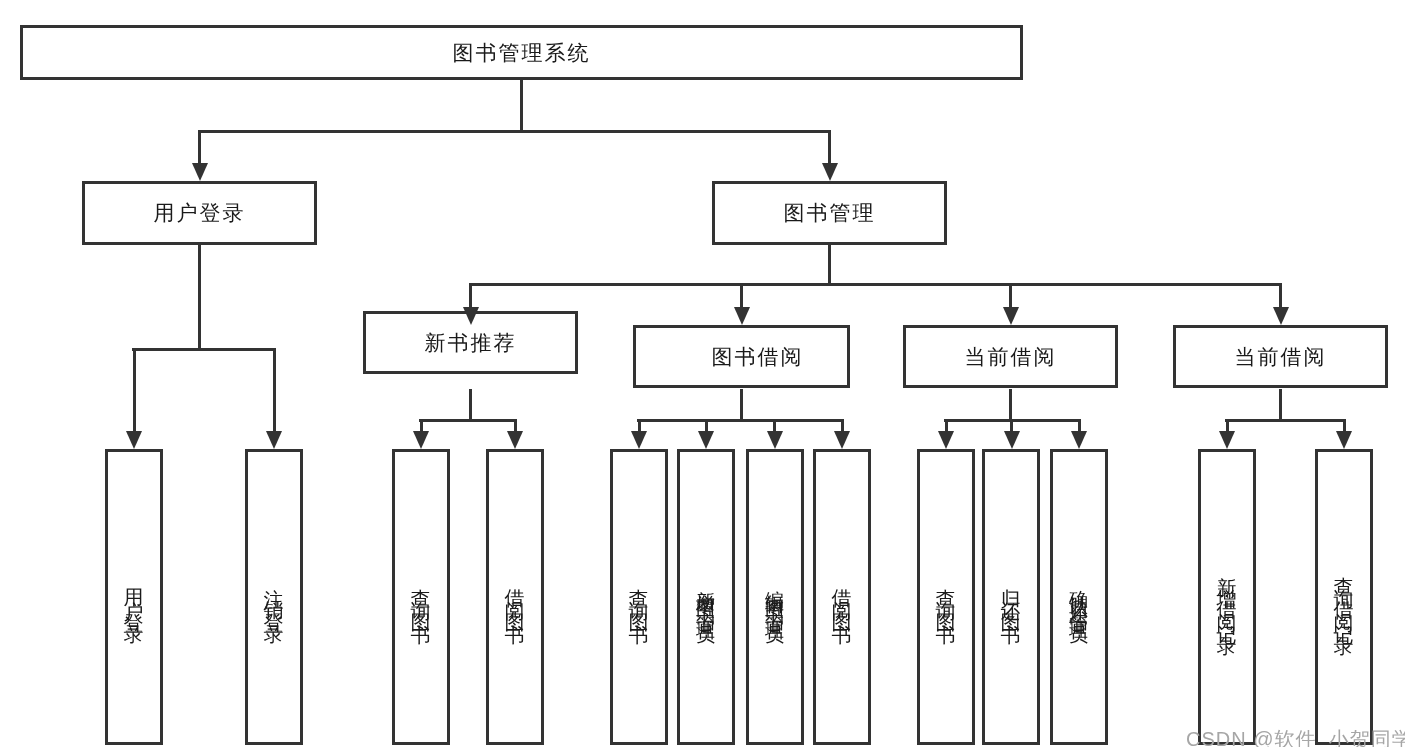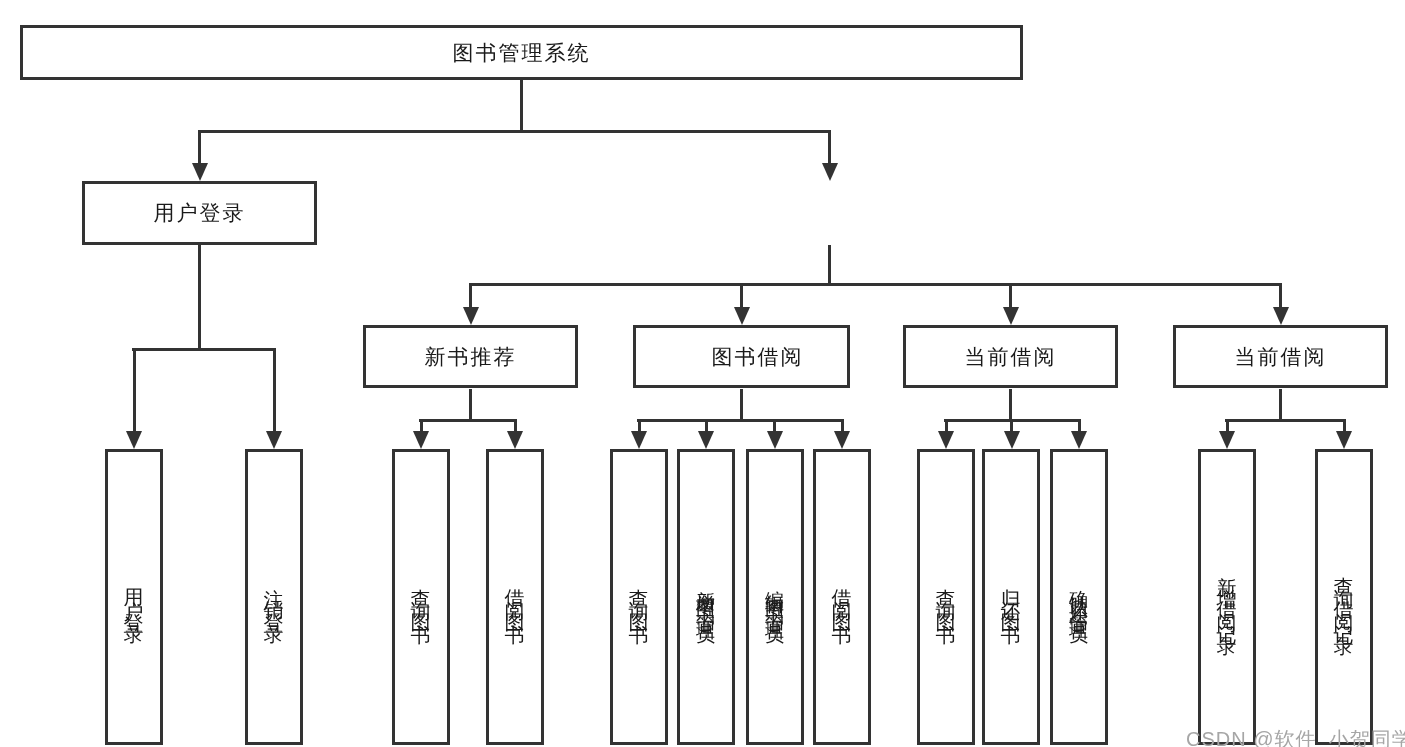--- a/index.html
+++ b/index.html
@@ -56,22 +56,25 @@
 
 <div class="canvas">
 
   <div class="box branch" style="left:20px; top:13px; width:1003px; height:55px;">
     <span>图书管理系统</span>
   </div>
 
   <div class="box branch" style="left:82px; top:169px; width:235px; height:64px;">
     <span>用户登录</span>
   </div>
+  <div class="box branch" style="left:712px; top:169px; width:235px; height:64px;">
+    <span>图书管理</span>
+  </div>
 
-  <div class="box branch" style="left:363px; top:313px; width:215px; height:63px;text-align:center;">
+  <div class="box branch" style="left:363px; top:299px; width:215px; height:63px;text-align:center;">
     <span>新书推荐</span>
   </div>
   <div class="box branch" style="left:633px; top:313px; width:217px; height:63px;padding-left:32px;">
     <span>图书借阅</span>
   </div>
   <div class="box branch" style="left:903px; top:313px; width:215px; height:63px;">
     <span>当前借阅</span>
   </div>
   <div class="box branch" style="left:1173px; top:313px; width:215px; height:63px;">
     <span>当前借阅</span>

